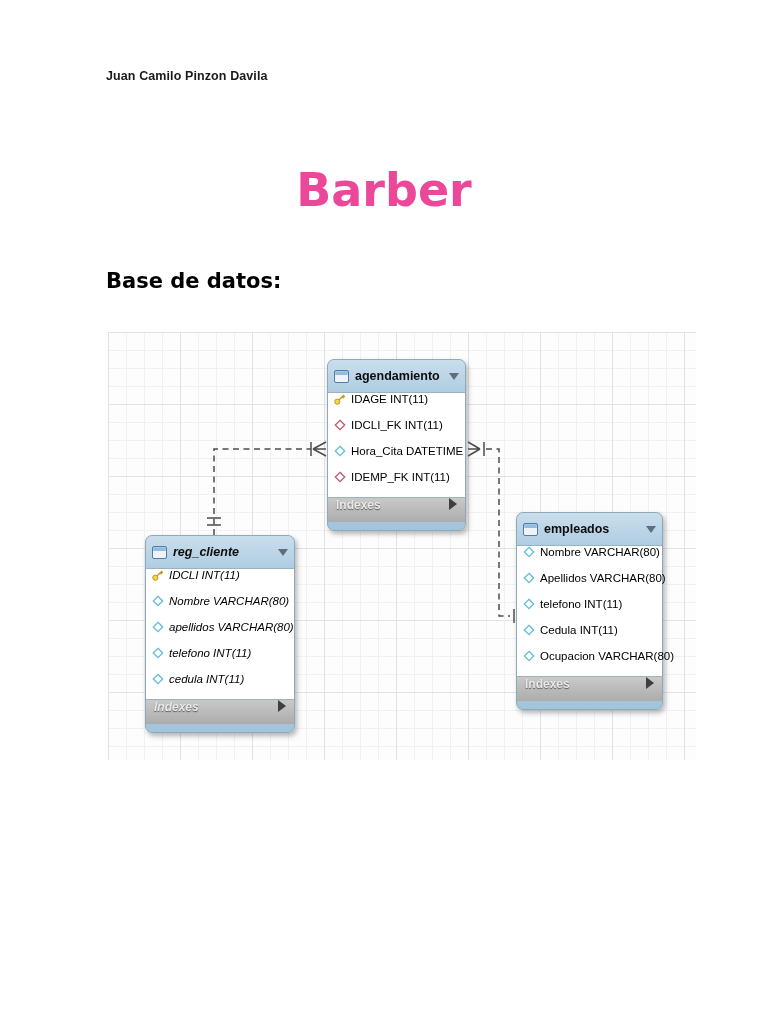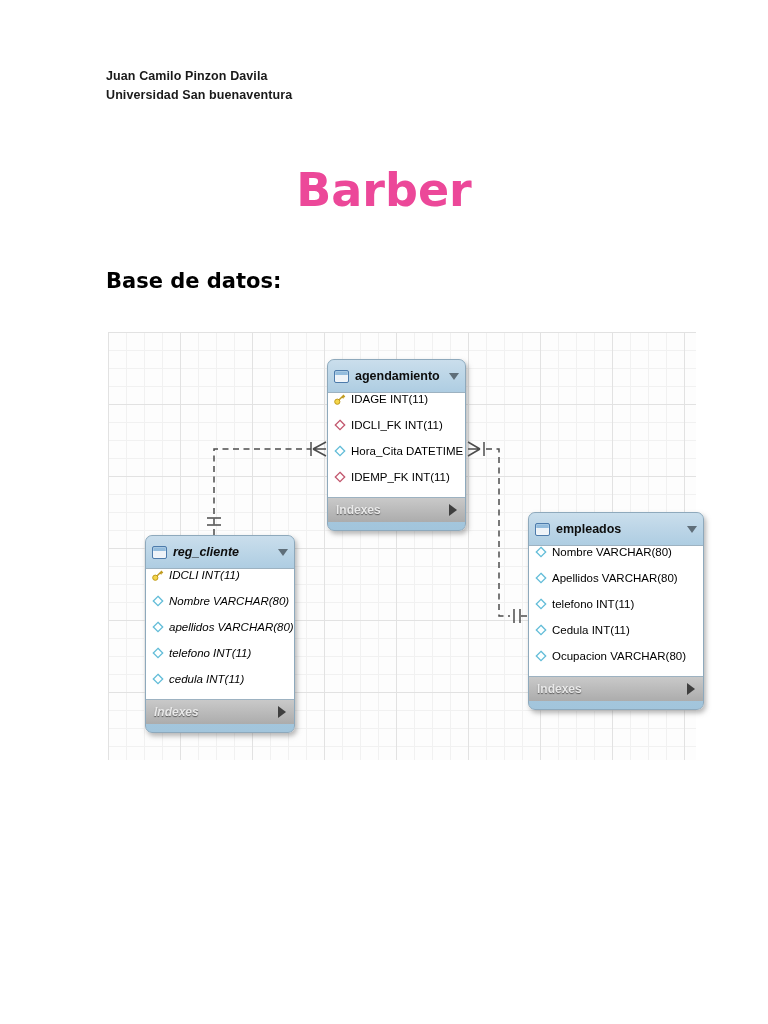--- a/index.html
+++ b/index.html
@@ -39,37 +39,36 @@
   .tbl-head { height:25px; display:flex; align-items:center; gap:6px; padding:16px 6px;
     background:linear-gradient(180deg,#cadeec 0%, #aecde2 100%); border-radius:7px 7px 0 0; }
   .table-icon { width:15px; height:13px; flex:0 0 auto; border:1px solid #4d7bab; border-radius:2px;
     background:linear-gradient(180deg,#93bcdd 0 4px, #eef3f8 4px); box-shadow:inset 0 0 0 1px #fff3; }
   .tbl-title { flex:1; font-size:12.5px; font-weight:bold; color:#0d0d0d; white-space:nowrap; }
   .head-arrow { width:0; height:0; border-left:5px solid transparent; border-right:5px solid transparent; border-top:7px solid #5f6e79; flex:0 0 auto; }
   .tbl-body { background:#ffffff; border-top:1px solid #9db2c1; border-bottom:1px solid #9db2c1; }
   .col-row { height:26px; display:flex; align-items:flex-start; gap:5px; padding:0 5px; }
   .col-ic { width:13px; flex:0 0 auto; display:flex; align-items:center; justify-content:center; }
   .col-label { font-size:11.5px; color:#000; white-space:nowrap; }
-  .idx-bar { height:24px; display:flex; align-items:center; padding:0 8px;
+  .idx-bar { height:24px; display:flex; padding:0 8px;
     background:linear-gradient(180deg,#c9c9c9 0%, #acacac 100%); }
   .idx-label { flex:1; font-size:12px; font-weight:bold; color:#e9e9e9; text-shadow:0 1px 1px rgba(80,80,80,.9); }
   .idx-arrow { width:0; height:0; border-top:6px solid transparent; border-bottom:6px solid transparent; border-left:8px solid #3f3f3f; }
   
   .tbl-agendamiento { left:219px; top:27px;  width:139px; }
   .tbl-reg-cliente  { left:37px;  top:203px; width:150px;font-style:italic; }
-  .tbl-empleados    { left:420px; top:180px; width:176px; }
+  .tbl-empleados    { left:408px; top:180px; width:147px; }
 </style>
 </head>
 <body>
 
 <div class="page">
 
   <div class="author-block">
     <div>Juan Camilo Pinzon Davila</div>
-    <div>Universidad San buenaventura</div>
   </div>
 
   <h1 class="doc-title">Barber</h1>
 
   <h2 class="section-heading">Base de datos:</h2>
 
   <div class="diagram">
 
     <svg class="connectors" viewBox="0 0 588 428">
 

